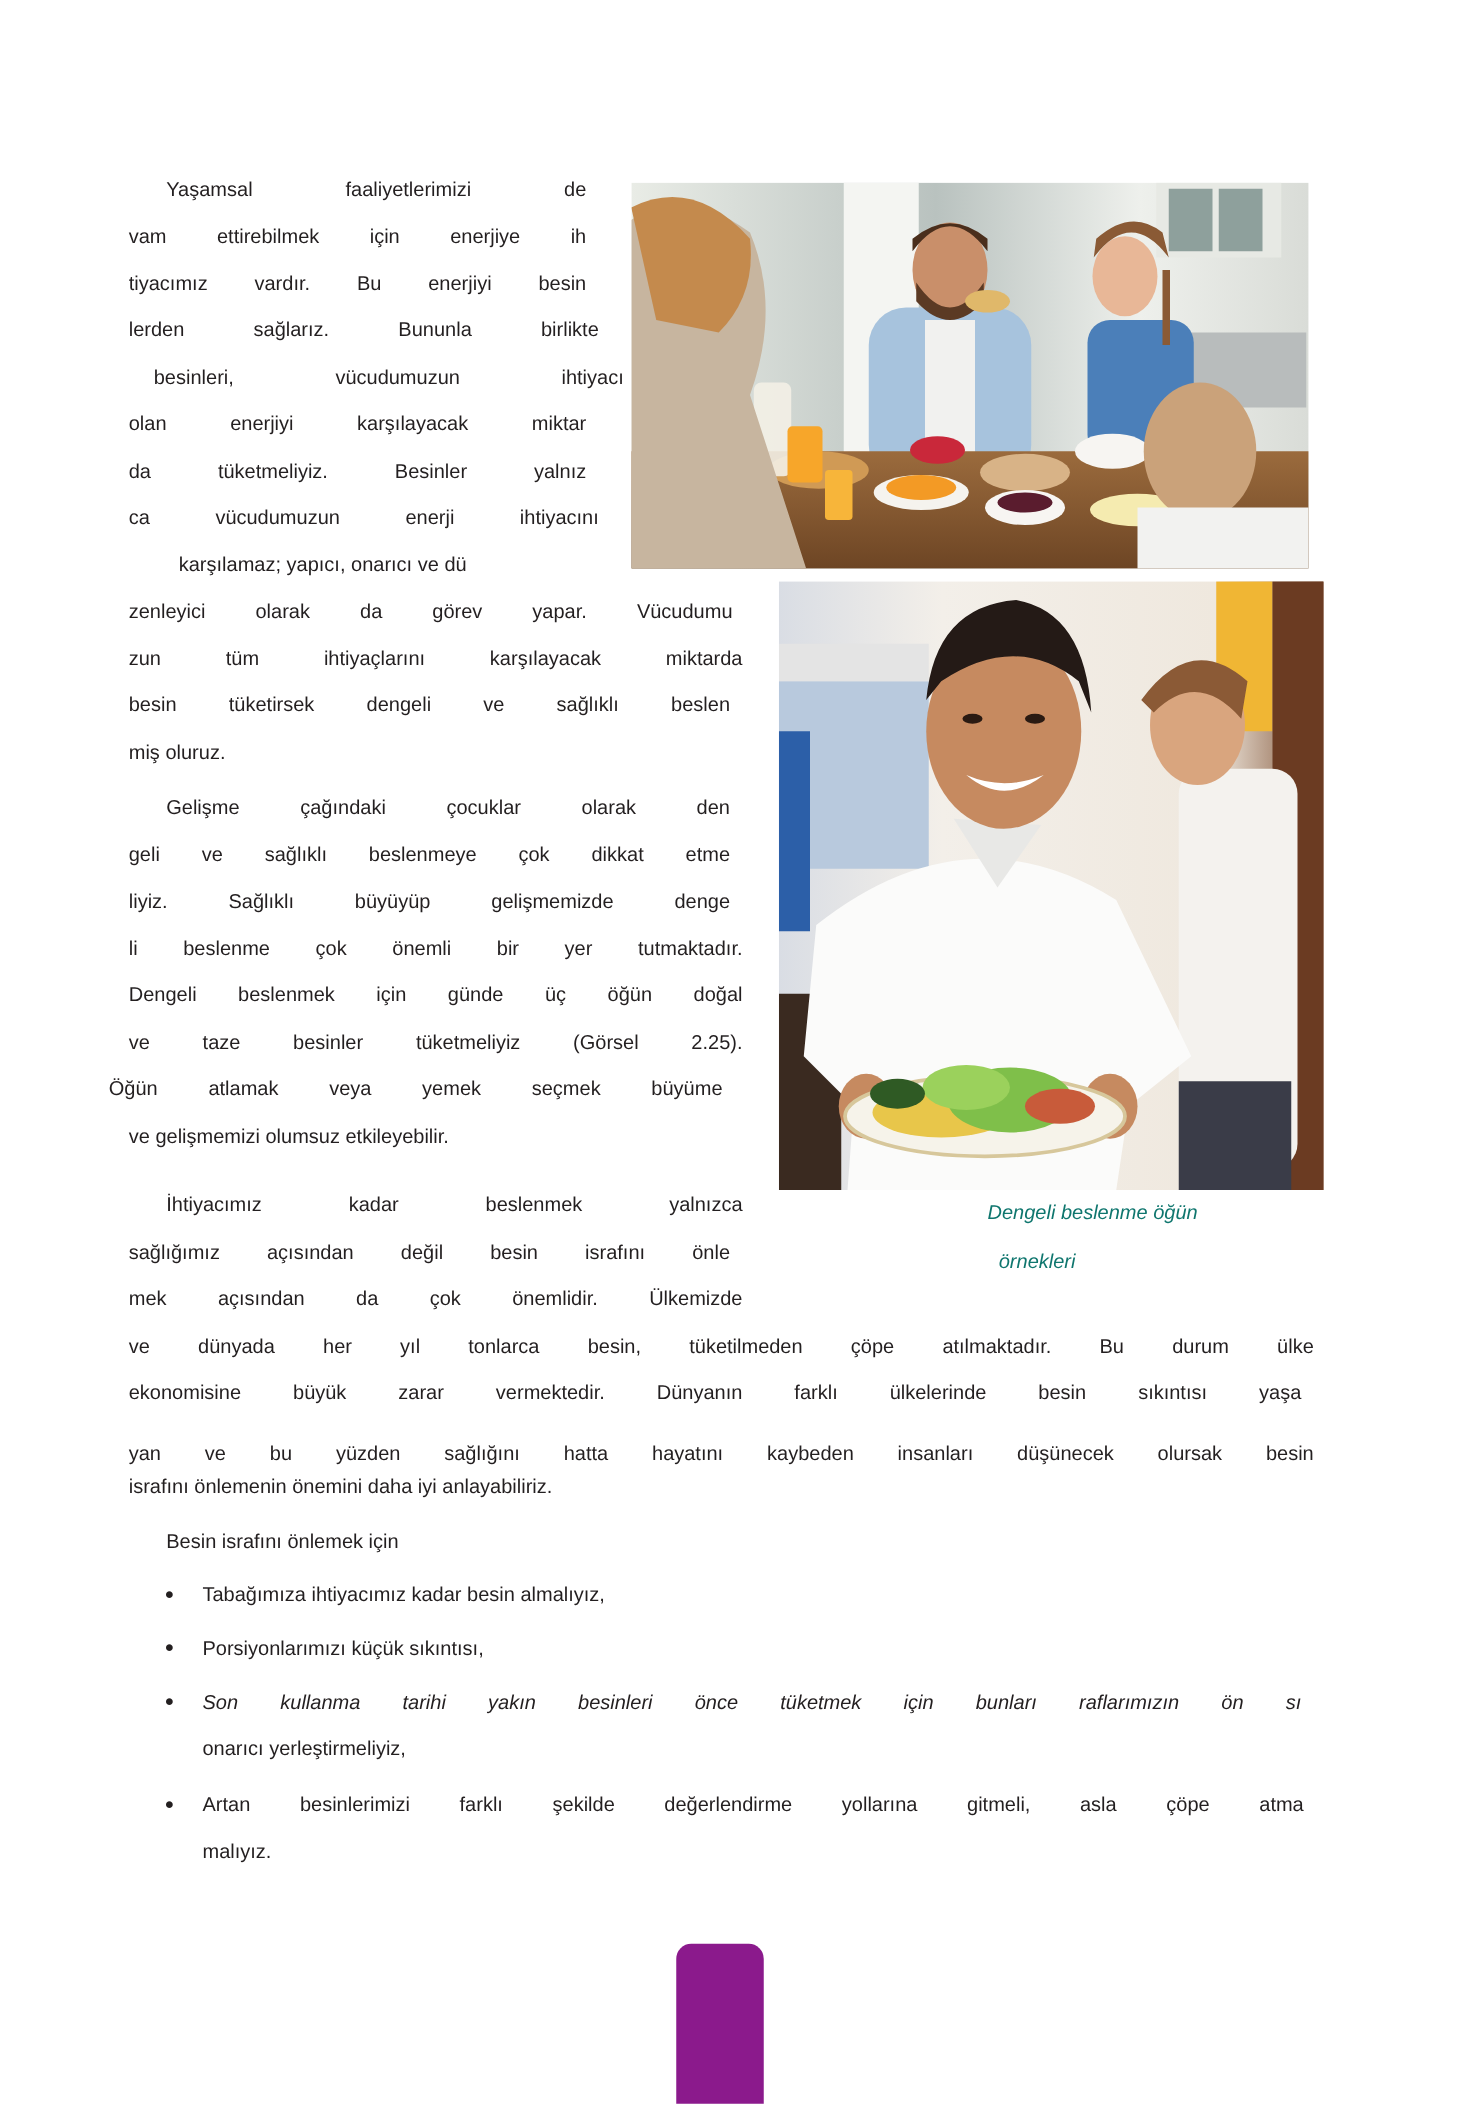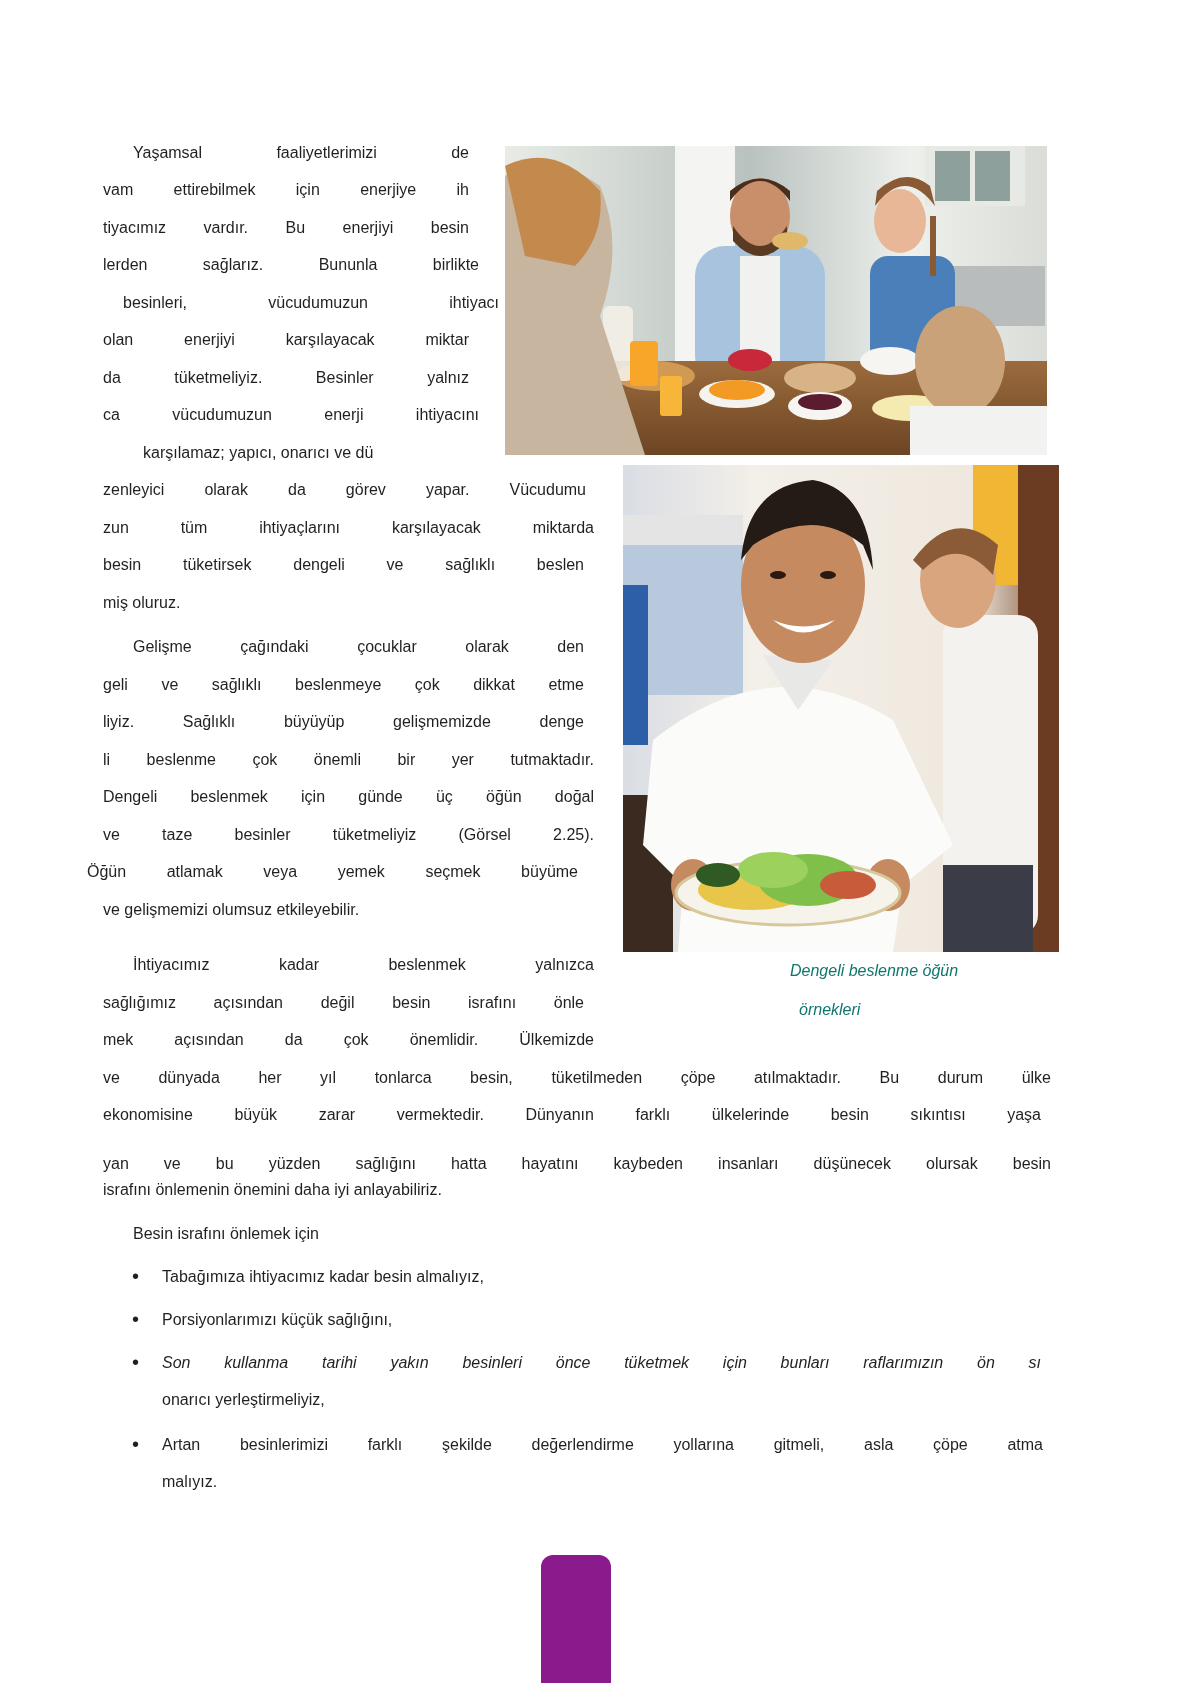--- a/index.html
+++ b/index.html
@@ -160,21 +160,21 @@
 
 <div class="line" style="left:133px; top:1220px;">Besin israfını önlemek için</div>
 
 <div>
   <div>
     <span class="bullet" style="left:132px; top:1262px;">•</span>
     <div class="line" style="left:162px; top:1263px;">Tabağımıza ihtiyacımız kadar besin almalıyız,</div>
   </div>
   <div>
     <span class="bullet" style="left:132px; top:1305px;">•</span>
-    <div class="line" style="left:162px; top:1306px;">Porsiyonlarımızı küçük sağlığını,</div>
+    <div class="line" style="left:162px; top:1306px;">Porsiyonlarımızı küçük sıkıntısı,</div>
   </div>
   <div>
     <span class="bullet" style="left:132px; top:1348px;">•</span>
     <div class="line just" style="left:162px; top:1349px; width:879px;font-style:italic;">Son kullanma tarihi yakın besinleri önce tüketmek için bunları raflarımızın ön sı</div>
     <div class="line" style="left:162px; top:1386px;">onarıcı yerleştirmeliyiz,</div>
   </div>
   <div>
     <span class="bullet" style="left:132px; top:1430px;">•</span>
     <div class="line just" style="left:162px; top:1431px; width:881px;">Artan besinlerimizi farklı şekilde değerlendirme yollarına gitmeli, asla çöpe atma</div>
     <div class="line" style="left:162px; top:1468px;">malıyız.</div>

